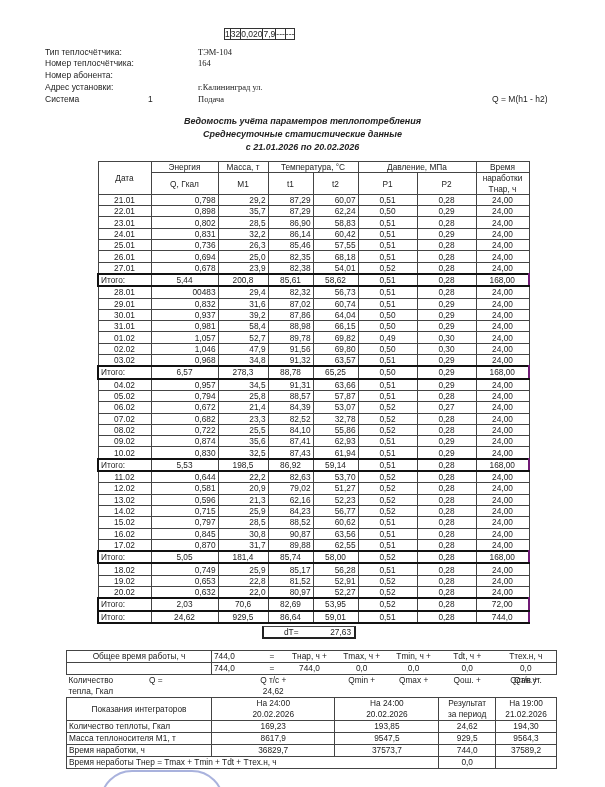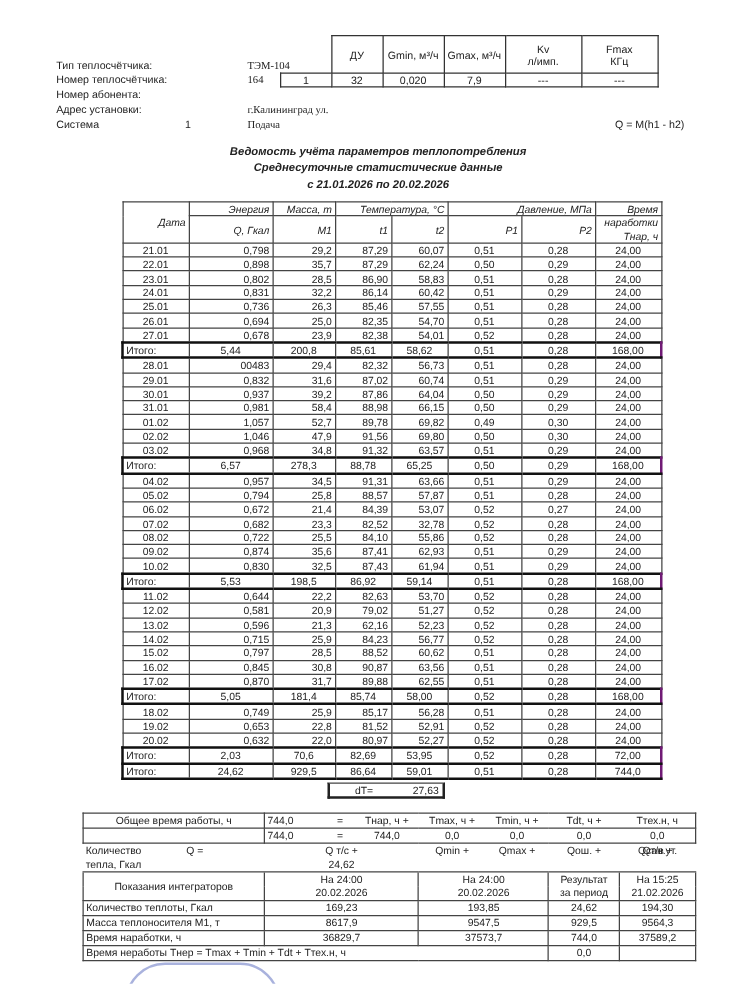--- a/index.html
+++ b/index.html
@@ -12,21 +12,21 @@
   .info-val { position:absolute; left:198px; font-size:8.5px;font-family:Liberation Serif, serif; }
   
   #dev { position:absolute; left:224px; top:28px; font-size:8.5px; }
   #dev td { border:1px solid #333; text-align:center; padding:0; }
   #dev .empty-top { border:none; }
   
   .title { position:absolute; left:0; width:605px; text-align:center; font-weight:bold; font-size:9px;font-style:italic; }
   
   #main { position:absolute; left:97px; top:161px; font-size:8.3px; }
   #main td, #main th { border:1px solid #444; padding:0 2px; height:10.3px; line-height:10px; font-weight:normal; }
-  #main th { text-align:right;font-style:italic; }
+  #main th { text-align:center; }
   #main td.r { text-align:right; }
   #main td.c { text-align:center; }
   #main tr.sum td { border-top:2px solid #111; border-bottom:2px solid #111; }
   #main tr.sum td:first-child { border-left:2px solid #111; text-align:left; }
   #main tr.sum td:last-child { border-right:2px solid #701a75; }
   
   #dt { position:absolute; left:262px; top:626px; width:90px; height:10px; border:2px solid #222; border-top:1px solid #444; font-size:8.3px; }
   
   #bot { position:absolute; left:66px; top:650px; font-size:8.3px; width:491px; }
   #bot td { padding:0 2px; height:11px; line-height:11px; text-align:center; }
@@ -49,34 +49,20 @@
 <div class="info-label" style="top:70px">Номер абонента:</div>
 <div class="info-label" style="top:82px">Адрес установки:</div>
 <div class="info-val" style="top:82px">г.Калининград ул.</div>
 <div class="info-label" style="top:94px">Система</div>
 <div class="abs" style="left:148px;top:94px">1</div>
 <div class="info-val" style="top:94px">Подача</div>
 <div class="abs" style="left:492px;top:94px">Q = M(h1 - h2)</div>
 
 <table id="dev">
   <tbody>
-      <tr style="height:30px">
-    <td class="empty-top" style="width:40px"></td>
-    <td style="width:40px">ДУ</td>
-    <td style="width:48px">Gmin, м³/ч</td>
-    <td style="width:48px">Gmax, м³/ч</td>
-    <td style="width:60px">
-          <div>Kv</div>
-          <div>л/имп.</div>
-        </td>
-    <td style="width:60px">
-          <div>Fmax</div>
-          <div>КГц</div>
-        </td>
-  </tr>
   <tr style="height:11px">
     <td>1</td>
     <td>32</td>
     <td>0,020</td>
     <td>7,9</td>
     <td>---</td>
     <td>---</td>
   </tr>
 </tbody>
   </table>
@@ -157,21 +143,21 @@
         <td class="r">57,55</td>
         <td class="c">0,51</td>
         <td class="c">0,28</td>
         <td class="c">24,00</td>
       </tr>
       <tr>
         <td class="c">26.01</td>
         <td class="r">0,694</td>
         <td class="r">25,0</td>
         <td class="r">82,35</td>
-        <td class="r">54,70</td>
+        <td class="r">68,18</td>
         <td class="c">0,51</td>
         <td class="c">0,28</td>
         <td class="c">24,00</td>
       </tr>
       <tr>
         <td class="c">27.01</td>
         <td class="r">0,678</td>
         <td class="r">23,9</td>
         <td class="r">82,38</td>
         <td class="r">54,01</td>
@@ -523,21 +509,21 @@
     <td class="bb"></td>
         <td class="bb"></td>
         <td class="bb"></td>
         <td class="bb" style="position:relative;top:-11px">Qсан.ут.</td>
   </tr>
   <tr>
     <td rowspan="2" class="b">Показания интеграторов</td>
     <td colspan="3" class="bl br">На 24:00</td>
     <td colspan="2" class="br">На 24:00</td>
     <td class="br">Результат</td>
-    <td colspan="1" class="br">На 15:25</td>
+    <td colspan="1" class="br">На 19:00</td>
   </tr>
   <tr>
     <td colspan="3" class="bl br bb">20.02.2026</td>
     <td colspan="2" class="br bb">20.02.2026</td>
     <td class="br bb">за период</td>
     <td class="br bb">21.02.2026</td>
   </tr>
   </tbody>
     <tbody id="int-body">
       <tr>

